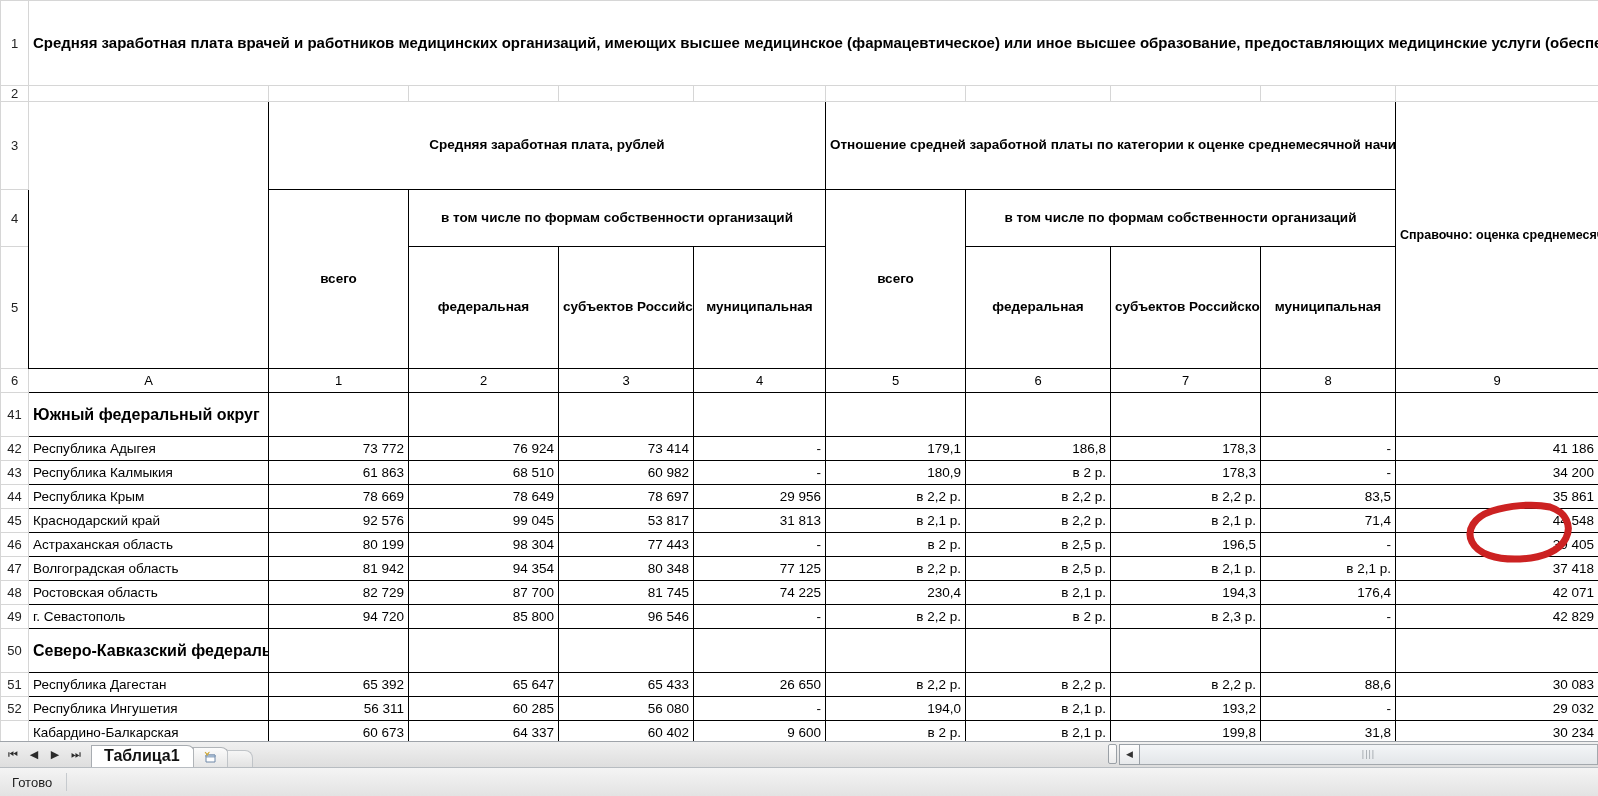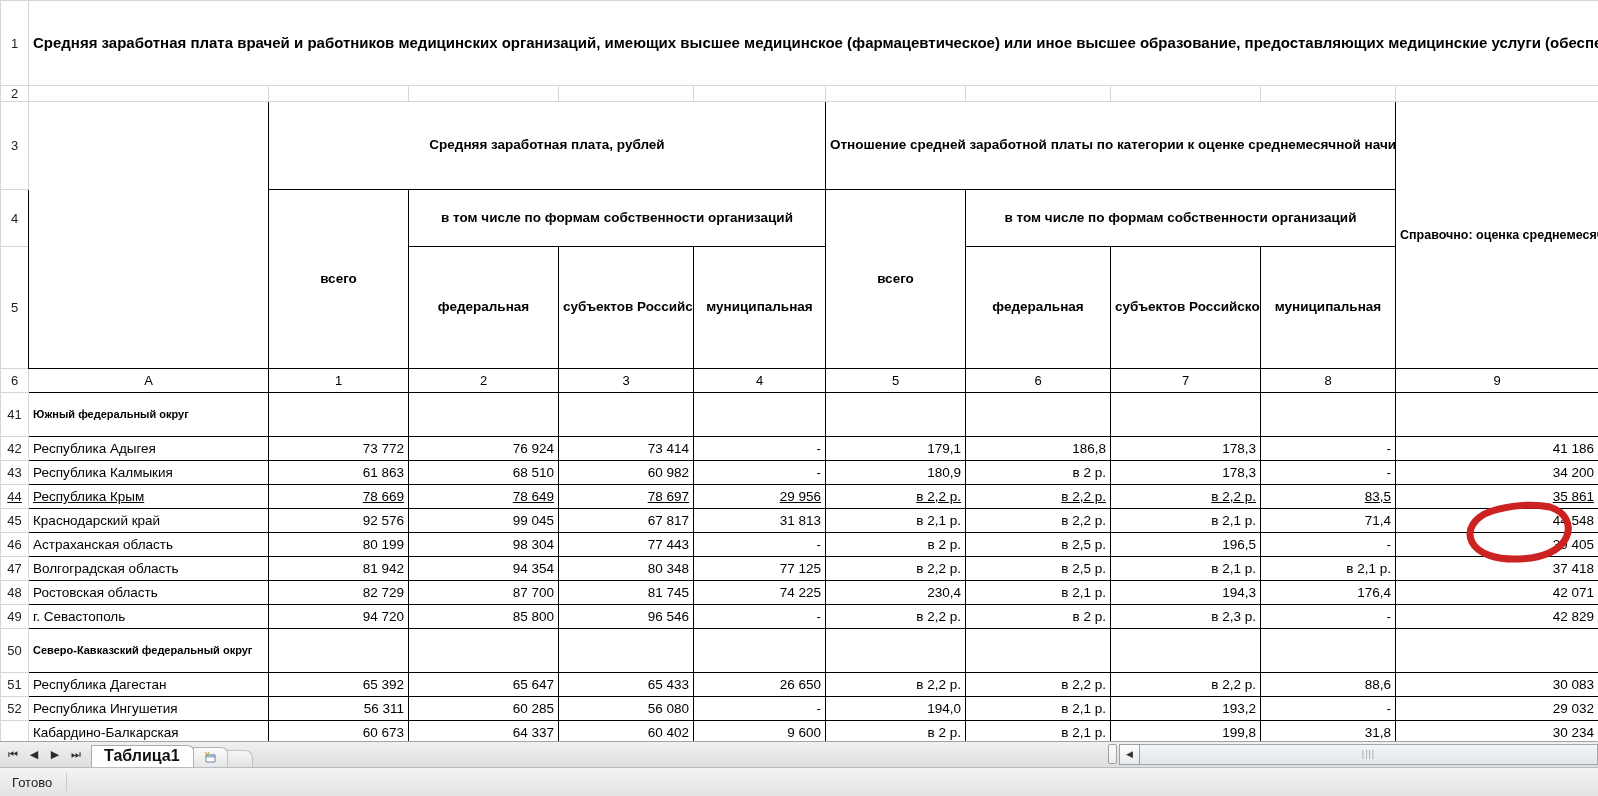--- a/index.html
+++ b/index.html
@@ -74,21 +74,21 @@
     font-weight: bold;
     font-size: 12.5px;
     text-align: center;
     white-space: normal;
     line-height: 1.2;
     padding: 2px 4px;
   }
   .colnum { font-size: 13px; text-align: center; }
   .region { font-size: 13.5px; padding-left: 26px; }
   .district {
-    font-size: 11px;
+    font-size: 16px;
     font-weight: bold;
     white-space: normal;
     line-height: 1.22;
     padding-left: 6px;
   }
   .num { font-size: 13.5px; text-align: right; padding-right: 6px; }
 
   
   .annot {
     position: absolute;
@@ -319,39 +319,39 @@
             <td class="bx num">61 863</td>
             <td class="bx num">68 510</td>
             <td class="bx num">60 982</td>
             <td class="bx num">-</td>
             <td class="bx num">180,9</td>
             <td class="bx num">в 2 р.</td>
             <td class="bx num">178,3</td>
             <td class="bx num">-</td>
             <td class="bx num">34 200</td>
           </tr>
-          <tr style="height: 24px; text-decoration: underline;">
+          <tr style="height: 24px;">
             <td class="rowhdr">44</td>
             <td class="bx region">Республика Крым</td>
             <td class="bx num">78 669</td>
             <td class="bx num">78 649</td>
             <td class="bx num">78 697</td>
             <td class="bx num">29 956</td>
             <td class="bx num">в 2,2 р.</td>
             <td class="bx num">в 2,2 р.</td>
             <td class="bx num">в 2,2 р.</td>
             <td class="bx num">83,5</td>
             <td class="bx num">35 861</td>
           </tr>
           <tr style="height: 24px;">
             <td class="rowhdr">45</td>
             <td class="bx region">Краснодарский край</td>
             <td class="bx num">92 576</td>
             <td class="bx num">99 045</td>
-            <td class="bx num">67 817</td>
+            <td class="bx num">53 817</td>
             <td class="bx num">31 813</td>
             <td class="bx num">в 2,1 р.</td>
             <td class="bx num">в 2,2 р.</td>
             <td class="bx num">в 2,1 р.</td>
             <td class="bx num">71,4</td>
             <td class="bx num">44 548</td>
           </tr>
           <tr style="height: 24px;">
             <td class="rowhdr">46</td>
             <td class="bx region">Астраханская область</td>

